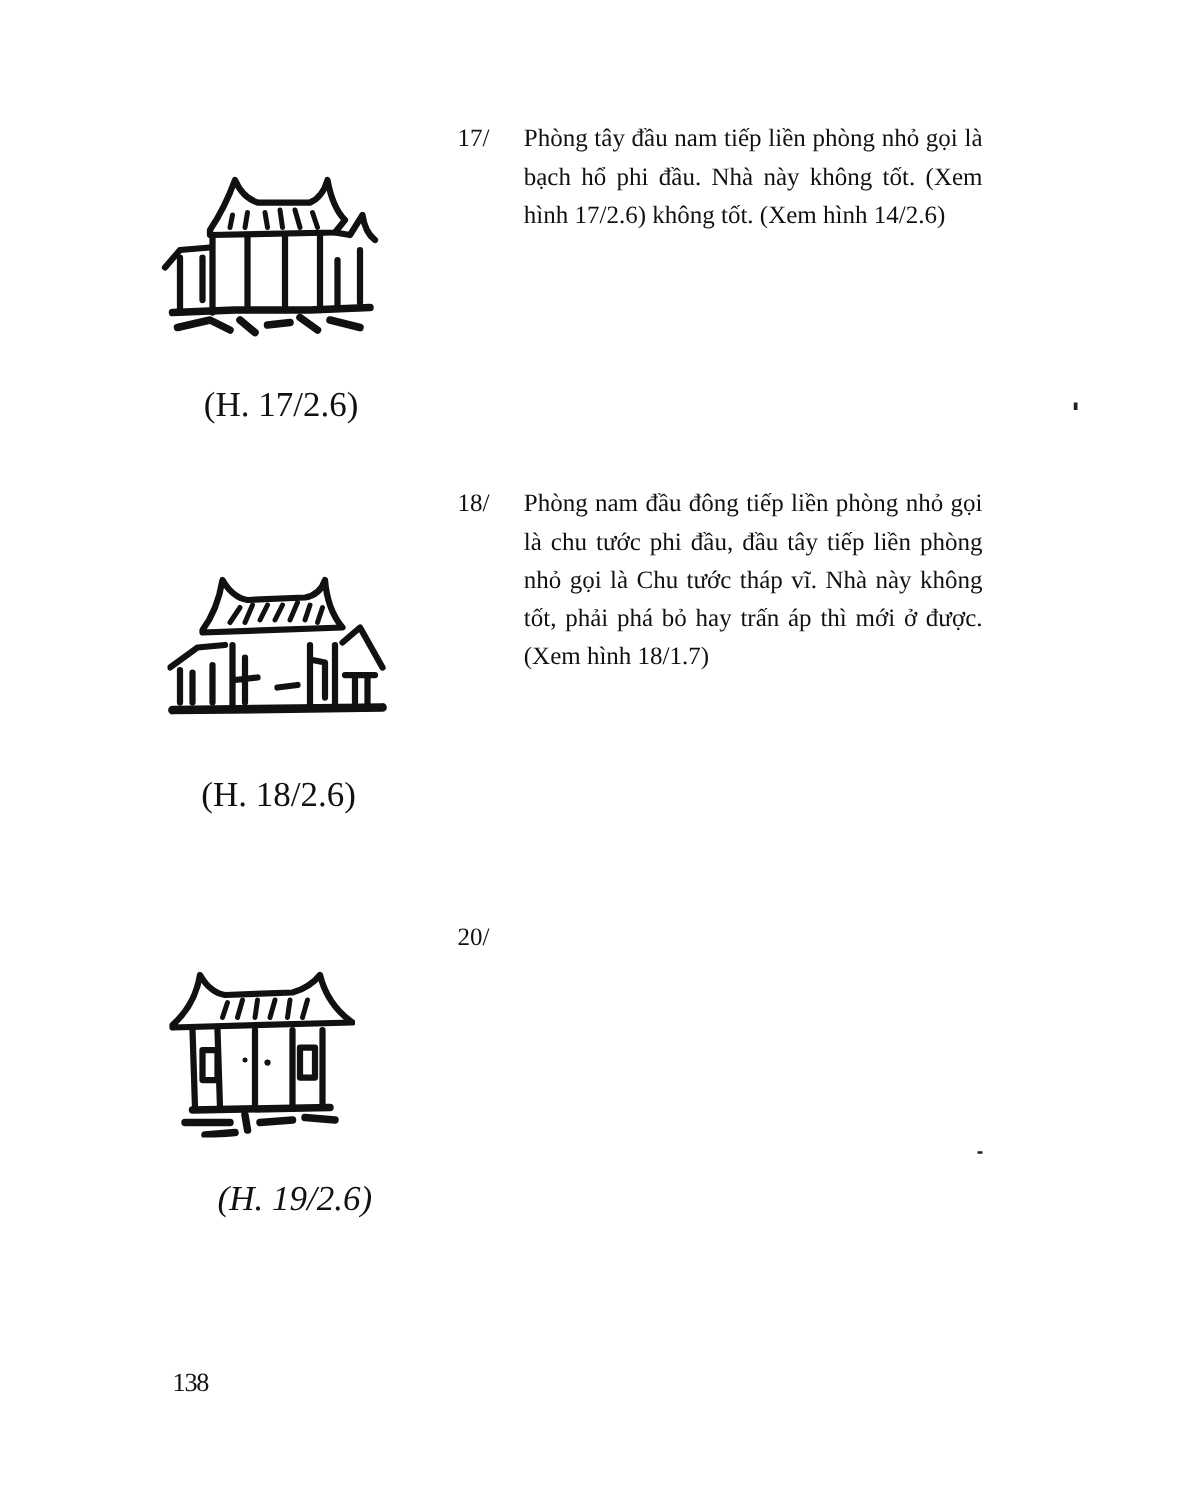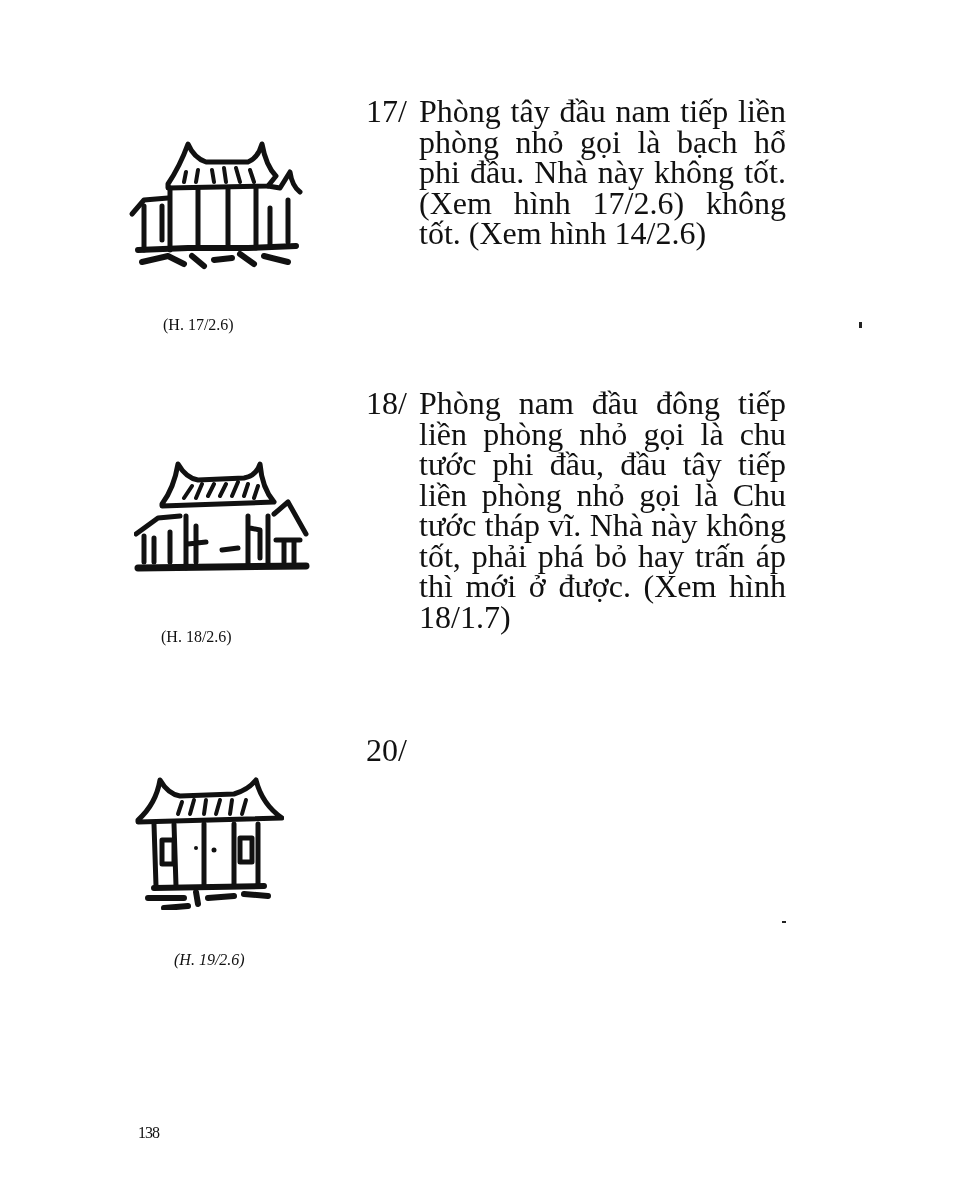--- a/index.html
+++ b/index.html
@@ -17,21 +17,21 @@
     }
     .page {
       position: absolute;
       left: 0; top: 0;
       width: 954px; height: 1200px;
     }
     .entry-text {
       position: absolute;
       left: 366px;
       width: 420px;
-      font-size: 32px;
+      font-size: 20px;
       line-height: 30.5px;
       text-align: justify;
       text-align-last: left;
     }
     .entry-text .num {
       position: absolute;
       left: 0;
       top: 0;
     }
     .entry-text .body {
@@ -40,29 +40,29 @@
       text-indent: 0;
     }
     .figure {
       position: absolute;
     }
     .figure svg {
       display: block;
     }
     .caption {
       position: absolute;
-      font-size: 16px;
+      font-size: 28px;
       line-height: 24px;
       white-space: nowrap;
     }
     .page-number {
       position: absolute;
       left: 138px;
-      top: 1124px;
-      font-size: 16px;
+      top: 1094px;
+      font-size: 21px;
       letter-spacing: -1px;
       text-align: center;
     }
     .speck {
       position: absolute;
       background: #222;
     }
   </style>
 </head>
 <body>

